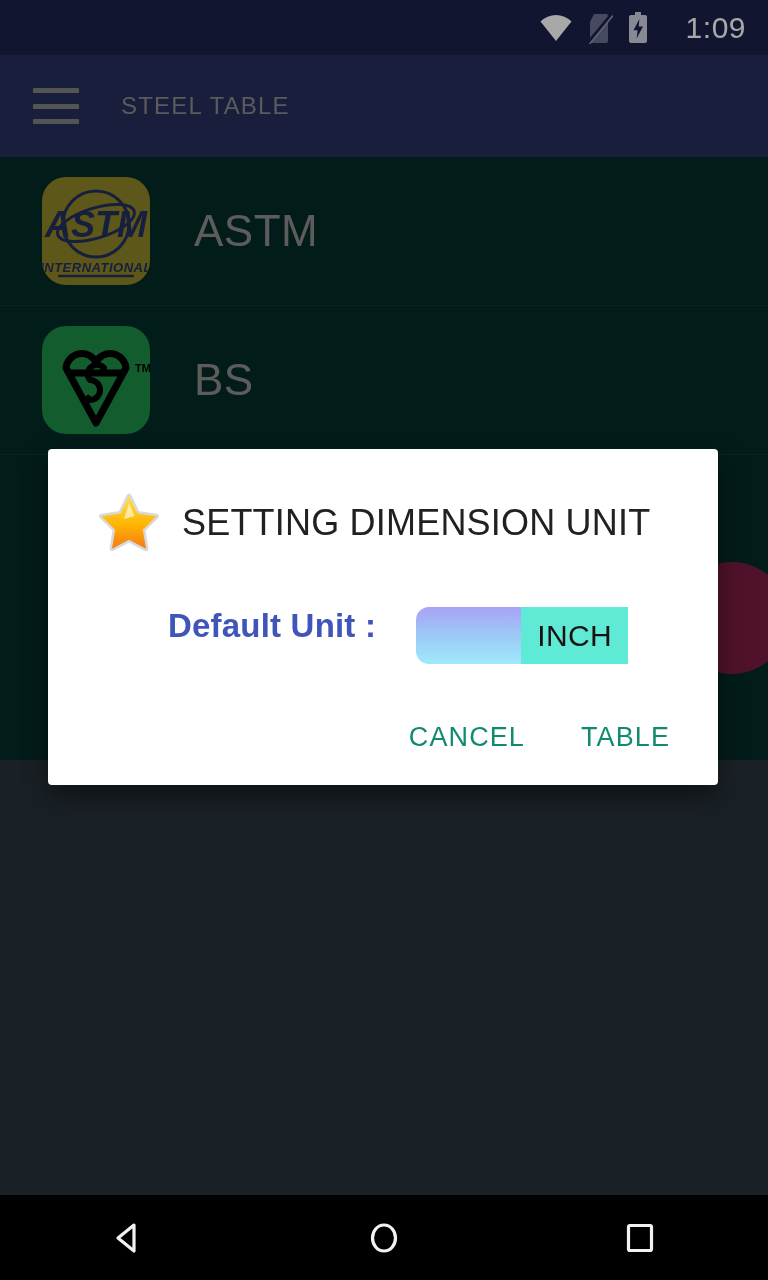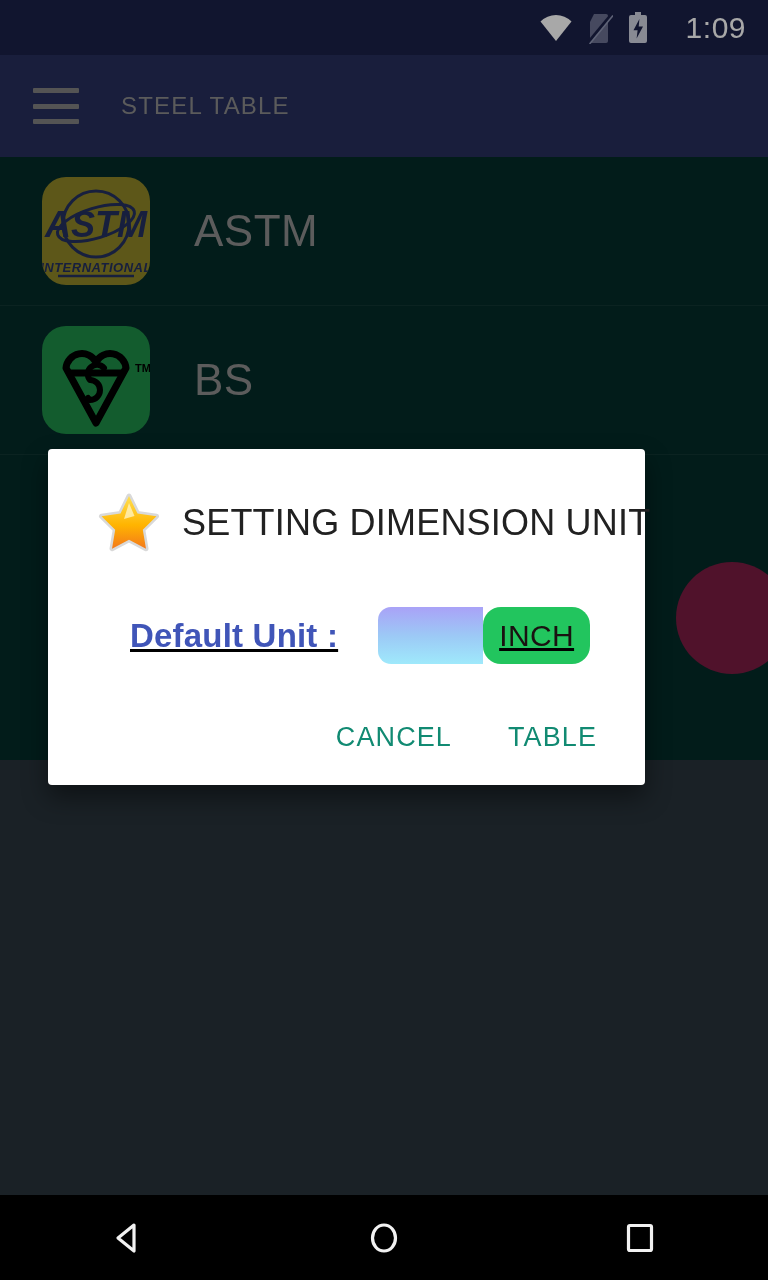--- a/index.html
+++ b/index.html
@@ -80,55 +80,54 @@
   #fab {
     position:absolute; left:676px; top:562px; width:112px; height:112px;
     border-radius:50%; background:#7a1c42; z-index:2;
   }
 
   
   #scrim { position:absolute; inset:0; background:rgba(0,0,0,0.34); z-index:5; }
 
   
   #dialog {
-    position:absolute; left:48px; top:449px; width:597px; height:336px;
+    position:absolute; left:48px; top:449px; width:670px; height:336px;
     background:#ffffff; border-radius:4px; z-index:10;
     box-shadow:0 12px 26px rgba(0,0,0,0.45);
     padding:0;
   }
   #dialog-header {
     display:flex; align-items:center;
     padding:44px 0 0 50px;
   }
   #star-icon { width:62px; height:60px; flex:0 0 auto; }
   #dialog-title {
     margin-left:22px; color:#212121; font-size:36px;
     font-weight:400; letter-spacing:0.2px; white-space:nowrap;
   }
 
   #dialog-body {
-    display:flex; align-items:center;
-    padding:54px 0 0 82px;
-    text-decoration:underline;
+    display:flex; align-items:flex-start;
+    padding:54px 0 0 120px;
   }
   #unit-label {
     color:#4055b8; font-size:33px; font-weight:bold; letter-spacing:0.2px;
   }
   #unit-switch {
     margin-left:40px; width:212px; height:57px;
     display:flex; position:relative; overflow:hidden;
   }
   #switch-off {
     width:105px; height:100%;
     background:linear-gradient(180deg,#a9a2f7 0%,#9ccaf6 52%,#9fe9fb 100%);
     border-top-left-radius:13px; border-bottom-left-radius:13px;
   }
   #switch-on {
-    flex:1; height:100%; background:#22c55e;
-    display:flex; align-items:center; justify-content:center;border-radius:18px;
+    flex:1; height:100%; background:#5eead4;
+    display:flex; align-items:center; justify-content:center;
   }
   #switch-on span { color:#1a1111; font-size:30px; letter-spacing:0.4px; }
 
   #dialog-actions {
     position:absolute; right:48px; bottom:32px;
     display:flex; align-items:center; gap:56px;
   }
   .dlg-btn {
     background:none; border:none; cursor:pointer;
     color:#118a72; font-size:27px; font-weight:500; letter-spacing:1.1px;

